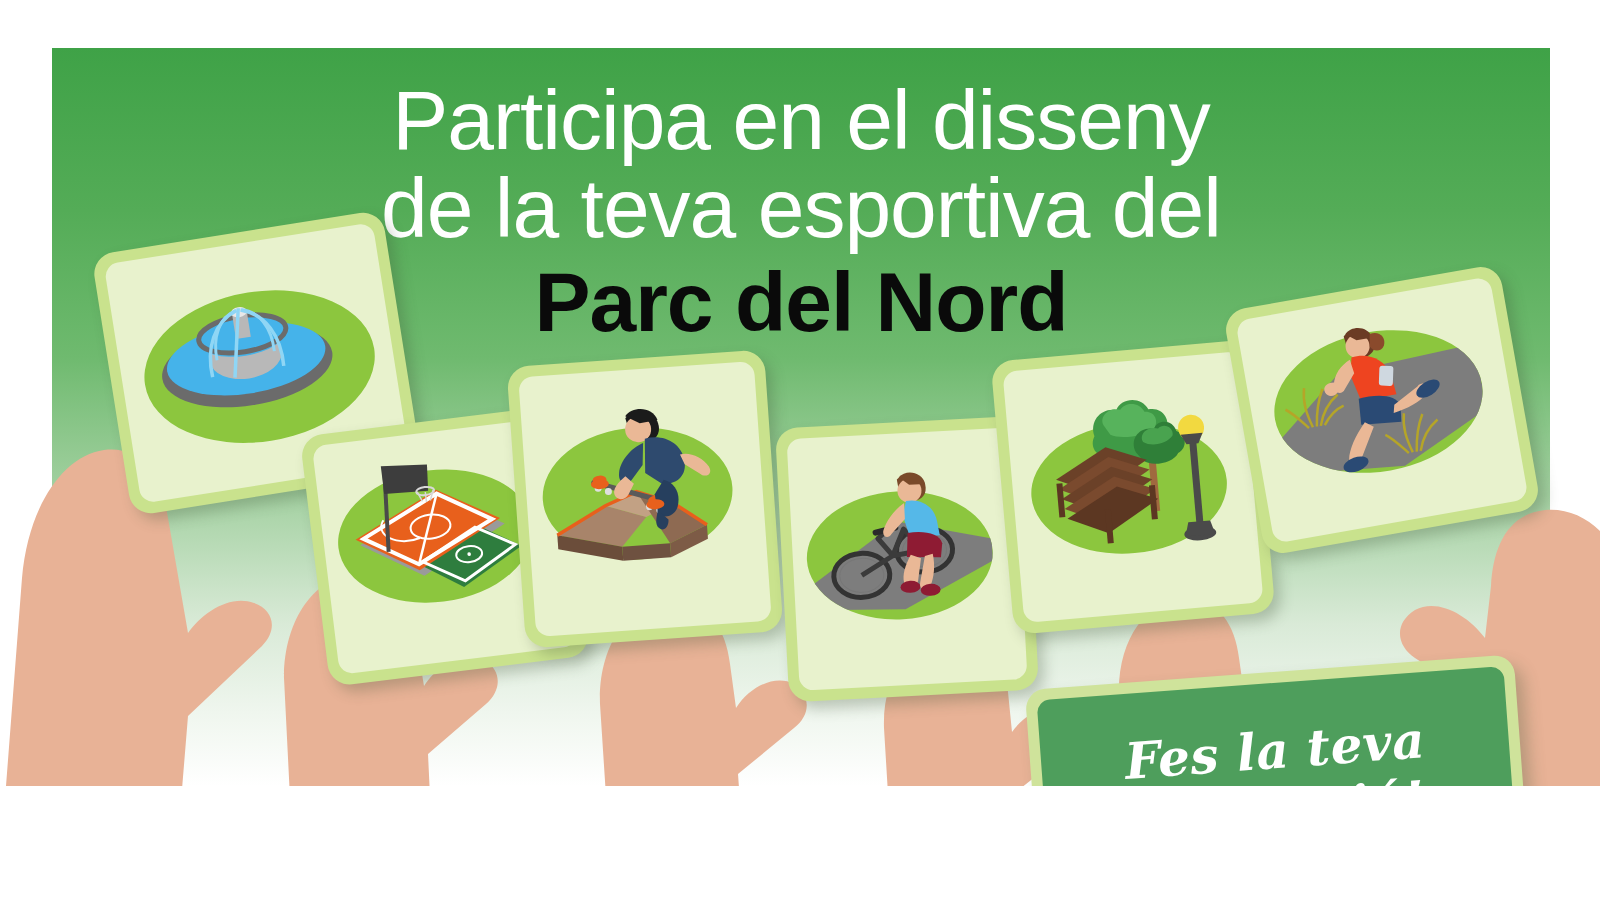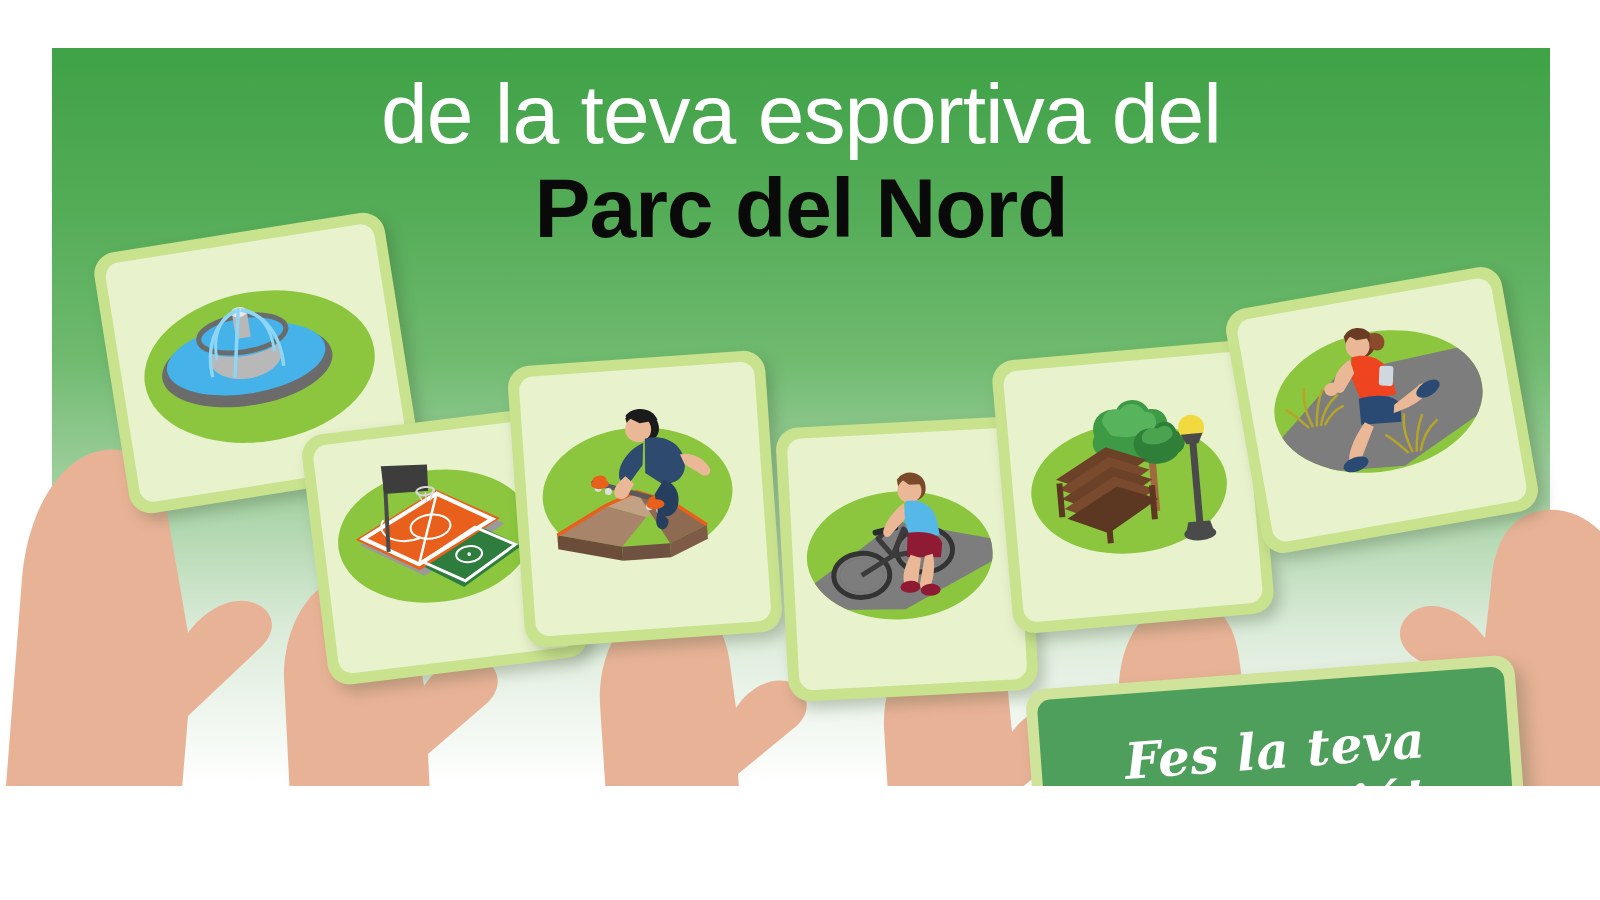--- a/index.html
+++ b/index.html
@@ -57,20 +57,21 @@
   .footer{position:absolute;left:0;top:786px;width:1600px;height:114px;background:#fff;}
 </style>
 </head>
 <body>
 
 <div id="stage">
 
   <div class="panel">
 
     <div class="headline">
+      <span class="hl-line l1">Participa en el disseny</span>
       <span class="hl-line l2">de la teva esportiva del</span>
       <span class="hl-bold">Parc del Nord</span>
     </div>
 
     <div class="hand" style="left:-60px;top:350px;">
       <svg width="330" height="440" viewBox="0 0 330 440">
         <path d="M10,440 L30,180 C36,110 70,58 112,52 C150,47 170,80 176,120 L196,235
                  C210,215 238,196 262,205 C282,212 286,232 270,248 L196,318
                  L186,440 Z" fill="#e8b296"></path>
       </svg>

